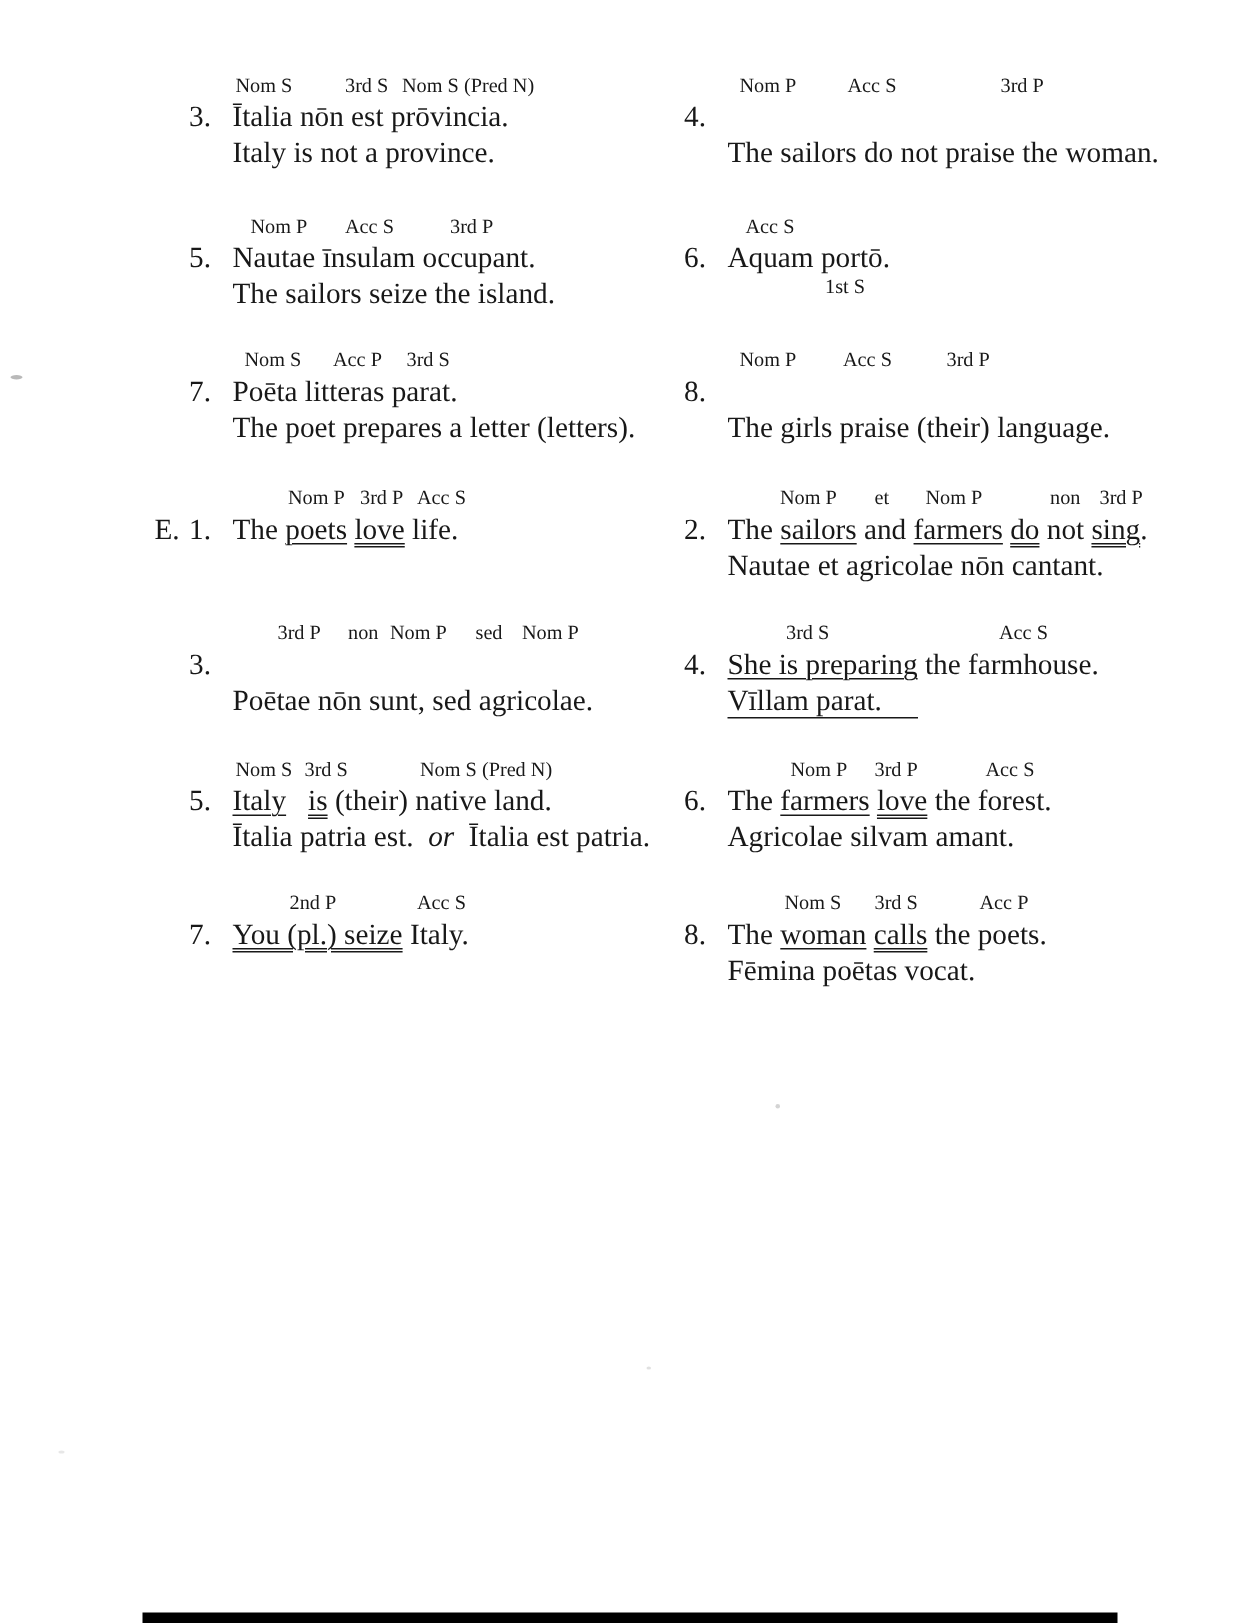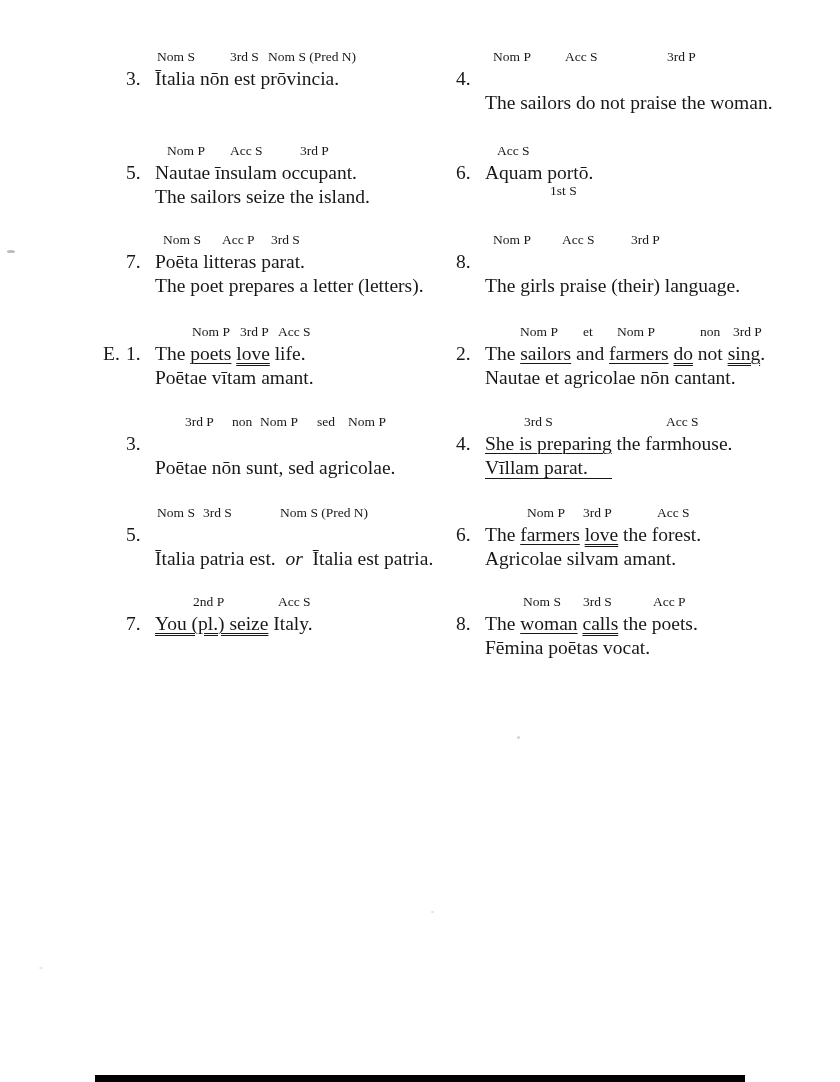--- a/index.html
+++ b/index.html
@@ -59,20 +59,24 @@
 <body>
 
 <div id="page" style="color: rgb(24, 24, 24);">
   <div class="item" style="left: 126px; top: 49px;">
 
     <div class="ann"><span style="left: 2px;">Nom S</span><span style="left: 75px;">3rd S</span><span style="left: 113px;">Nom S (Pred N)</span></div>
     <div class="line">
       <span class="num">3.</span>
       <span class="txt"><span>Ītalia nōn est prōvincia.</span></span>
     </div>
+    <div class="line">
+      <span class="num"></span>
+      <span class="txt"><span>Italy is not a province.</span></span>
+    </div>
   </div>
 
   <div class="item" style="left: 456px; top: 49px;">
 
     <div class="ann"><span style="left: 8px;">Nom P</span><span style="left: 80px;">Acc S</span><span style="left: 182px;">3rd P</span></div>
     <div class="line">
       <span class="num">4.</span>
     </div>
     <div class="line">
       <span class="num"></span>
@@ -127,24 +131,20 @@
     </div>
   </div>
 
   <div class="item" style="left: 126px; top: 324px;">
     <span class="slabel">E.</span>
     <div class="ann"><span style="left: 37px;">Nom P</span><span style="left: 85px;">3rd P</span><span style="left: 123px;">Acc S</span></div>
     <div class="line">
       <span class="num">1.</span>
       <span class="txt"><span>The </span><span class="u1">poets</span><span> </span><span class="u2">love</span><span> life.</span></span>
     </div>
-    <div class="line">
-      <span class="num"></span>
-      <span class="txt"><span>Poētae vītam amant.</span></span>
-    </div>
   </div>
 
   <div class="item" style="left: 456px; top: 324px;">
 
     <div class="ann"><span style="left: 35px;">Nom P</span><span style="left: 98px;">et</span><span style="left: 132px;">Nom P</span><span style="left: 215px;">non</span><span style="left: 248px;">3rd P</span></div>
     <div class="line">
       <span class="num">2.</span>
       <span class="txt"><span>The </span><span class="u1">sailors</span><span> and </span><span class="u1">farmers</span><span> </span><span class="u2">do</span><span> not </span><span class="u2">sing</span><span>.</span></span>
     </div>
     <div class="line">
@@ -176,20 +176,21 @@
       <span class="num"></span>
       <span class="txt"><span class="u3">Vīllam parat.</span></span>
     </div>
   </div>
 
   <div class="item" style="left: 126px; top: 505px;">
 
     <div class="ann"><span style="left: 2px;">Nom S</span><span style="left: 48px;">3rd S</span><span style="left: 125px;">Nom S (Pred N)</span></div>
     <div class="line">
       <span class="num">5.</span>
+      <span class="txt"><span class="u1">Italy</span><span>   </span><span class="u2">is</span><span> (their) native land.</span></span>
     </div>
     <div class="line">
       <span class="num"></span>
       <span class="txt"><span>Ītalia patria est.  </span><span class="it">or</span><span>  Ītalia est patria.</span></span>
     </div>
   </div>
 
   <div class="item" style="left: 456px; top: 505px;">
 
     <div class="ann"><span style="left: 42px;">Nom P</span><span style="left: 98px;">3rd P</span><span style="left: 172px;">Acc S</span></div>

